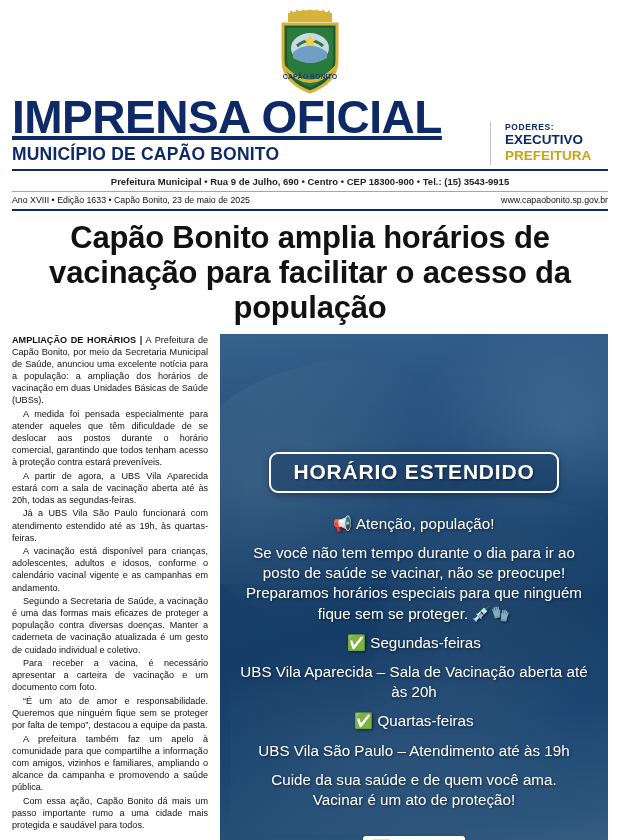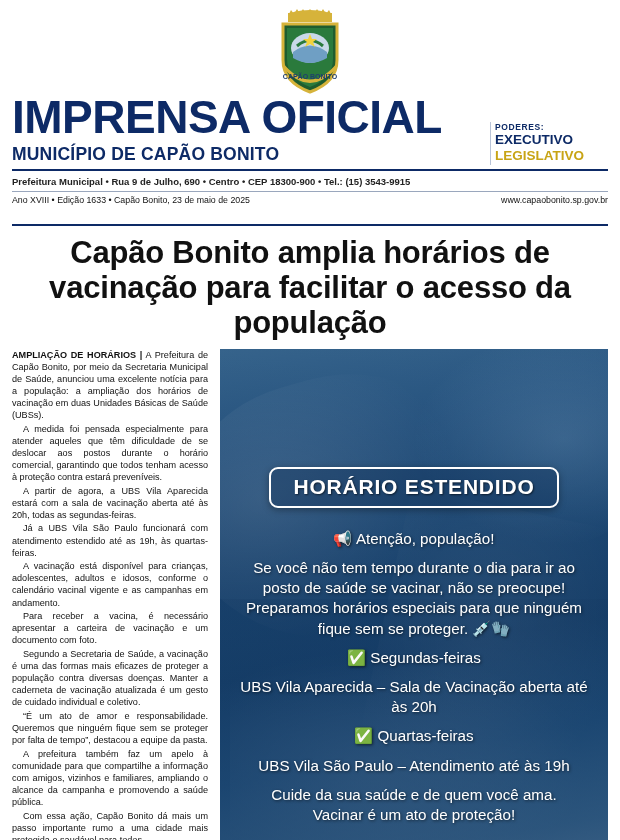--- a/index.html
+++ b/index.html
@@ -22,42 +22,42 @@
   .crest svg { display: block; }
 
   .masthead {
     display: flex; align-items: flex-end; justify-content: space-between;
     border-bottom: 2px solid #0d2a66;
     padding-bottom: 4px;
   }
   .masthead-left { flex: 1 1 auto; }
   .title-main {
     font-size: 46px; font-weight: bold; letter-spacing: -0.5px;
-    color: #0d2a66; line-height: 0.95; font-family: "Liberation Sans", sans-serif;
+    color: #0d2a66; line-height: 0.95; font-family: "Liberation Sans", sans-serif; text-decoration: underline;
   }
   .title-sub {
     font-size: 17.5px; font-weight: bold; color: #0d2a66;
     letter-spacing: 0.2px; margin-top: 4px;
   }
   .masthead-right {
     border-left: 1px solid #b9c4d8;
-    padding-left: 4px; margin-left: 14px;
+    padding-left: 14px; margin-left: 14px;
     text-align: left; min-width: 118px; padding-bottom: 2px;
   }
   .poderes-label { font-size: 8.5px; font-weight: bold; color: #0d2a66; letter-spacing: 0.6px; }
   .poder { font-size: 13.5px; font-weight: bold; color: #0d2a66; line-height: 1.12; }
   .poder.legis { color: #c8a415; }
 
   .address-bar {
-    font-size: 9.5px; font-weight: bold; color: #222; text-align: left;
+    font-size: 9.5px; font-weight: bold; color: #222; text-align: center;
     padding: 5px 0 4px; border-bottom: 1px solid #9aa7bd;
   }
   .meta-bar {
     display: flex; justify-content: space-between; align-items: center;
-    font-size: 8.8px; color: #111; padding: 3px 0 19px;
+    font-size: 8.8px; color: #111; padding: 3px 0 4px;
     border-bottom: 2px solid #0d2a66;
   }
   .meta-right { color: #111; }
 
   
   .headline {
     text-align: center; font-size: 31px; font-weight: bold;
     color: #111; line-height: 1.14; padding: 9px 4px 8px;
     letter-spacing: -0.2px;
   }
@@ -166,43 +166,43 @@
   </div>
 
   <div class="masthead">
     <div class="masthead-left">
       <div class="title-main">IMPRENSA OFICIAL</div>
       <div class="title-sub">MUNICÍPIO DE CAPÃO BONITO</div>
     </div>
     <div class="masthead-right">
       <div class="poderes-label">PODERES:</div>
       <div class="poder">EXECUTIVO</div>
-      <div class="poder legis">LEGISLATIVO</div>
+      <div class="poder legis">PREFEITURA</div>
     </div>
   </div>
 
   <div class="address-bar">Prefeitura Municipal • Rua 9 de Julho, 690 • Centro • CEP 18300-900 • Tel.: (15) 3543-9915</div>
 
   <div class="meta-bar">
     <div>Ano XVIII • Edição 1633 • Capão Bonito, 23 de maio de 2025</div>
     <div class="meta-right">www.capaobonito.sp.gov.br</div>
   </div>
 
   <div class="headline">Capão Bonito amplia horários de vacinação para facilitar o acesso da população</div>
 
   <div class="content">
 
     <div class="col-text">
       <p class="lead"><span class="kicker">AMPLIAÇÃO DE HORÁRIOS |</span><span> A Prefeitura de Capão Bonito, por meio da Secretaria Municipal de Saúde, anunciou uma excelente notícia para a população: a ampliação dos horários de vacinação em duas Unidades Básicas de Saúde (UBSs).</span></p>
       <p>A medida foi pensada especialmente para atender aqueles que têm dificuldade de se deslocar aos postos durante o horário comercial, garantindo que todos tenham acesso à proteção contra estará preveníveis.</p>
       <p>A partir de agora, a UBS Vila Aparecida estará com a sala de vacinação aberta até às 20h, todas as segundas-feiras.</p>
       <p>Já a UBS Vila São Paulo funcionará com atendimento estendido até as 19h, às quartas-feiras.</p>
       <p>A vacinação está disponível para crianças, adolescentes, adultos e idosos, conforme o calendário vacinal vigente e as campanhas em andamento.</p>
+      <p>Segundo a Secretaria de Saúde, a vacinação é uma das formas mais eficazes de proteger a população contra diversas doenças. Manter a caderneta de vacinação atualizada é um gesto de cuidado individual e coletivo.</p>
       <p>Para receber a vacina, é necessário apresentar a carteira de vacinação e um documento com foto.</p>
-      <p>Segundo a Secretaria de Saúde, a vacinação é uma das formas mais eficazes de proteger a população contra diversas doenças. Manter a caderneta de vacinação atualizada é um gesto de cuidado individual e coletivo.</p>
       <p>“É um ato de amor e responsabilidade. Queremos que ninguém fique sem se proteger por falta de tempo”, destacou a equipe da pasta.</p>
       <p>A prefeitura também faz um apelo à comunidade para que compartilhe a informação com amigos, vizinhos e familiares, ampliando o alcance da campanha e promovendo a saúde pública.</p>
       <p>Com essa ação, Capão Bonito dá mais um passo importante rumo a uma cidade mais protegida e saudável para todos.</p>
     </div>
 
     <div class="poster">
       <div class="poster-bg-shapes">
         <div class="shape swirl1"></div>
         <div class="shape swirl2"></div>
         <div class="shape vial-band"></div>

